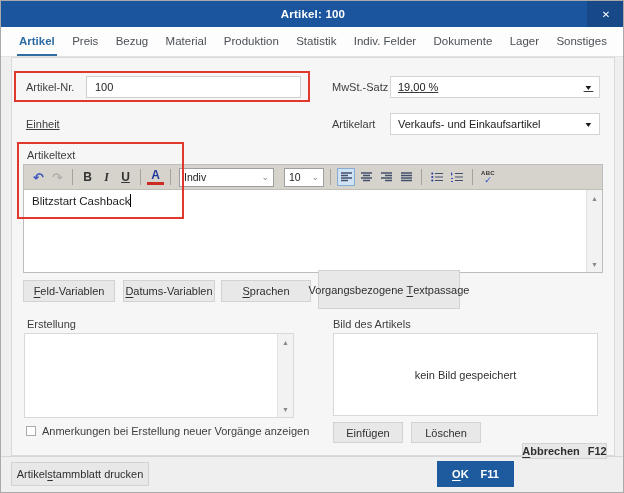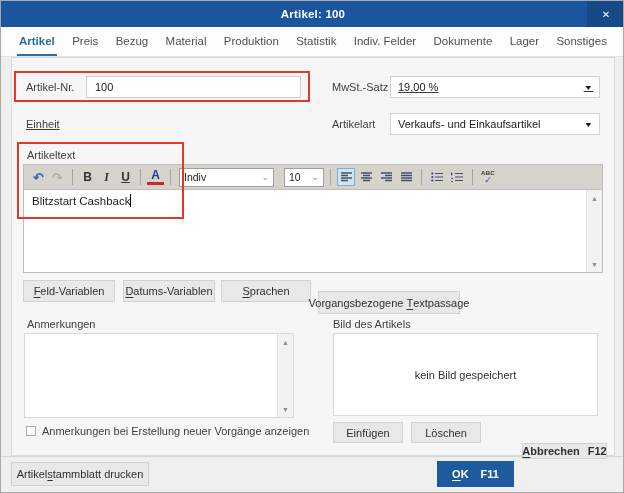--- a/index.html
+++ b/index.html
@@ -217,27 +217,27 @@
   <div class="btn" style="left:122px; top:279px; width:92px; height:22px;">
     <span></span>
       <span class="mn">D</span>
       <span>atums-Variablen</span>
   </div>
   <div class="btn" style="left:220px; top:279px; width:90px; height:22px;">
     <span></span>
       <span class="mn">S</span>
       <span>prachen</span>
   </div>
-  <div class="btn" style="left:317px; top:290px; width:142px; height:23px;">
+  <div class="btn" style="left:317px; top:269px; width:142px; height:39px;">
     <span style="white-space:pre;">Vorgangsbezogene </span>
       <span class="mn">T</span>
       <span>extpassage</span>
   </div>
 
-  <div class="lbl" style="left:26px; top:312px;">Anmerkungen</div>
+  <div class="lbl" style="left:26px; top:312px;">Erstellung</div>
   <div class="anm-box">
     <div class="vscroll anm-scroll">
       <span class="sb-up">▲</span>
       <span class="sb-dn">▼</span>
     </div>
   </div>
   <span class="checkbox"></span>
   <div class="chk-lbl">Anmerkungen bei Erstellung neuer Vorgänge anzeigen</div>
 
   <div class="lbl" style="left:332px; top:312px;">Bild des Artikels</div>

